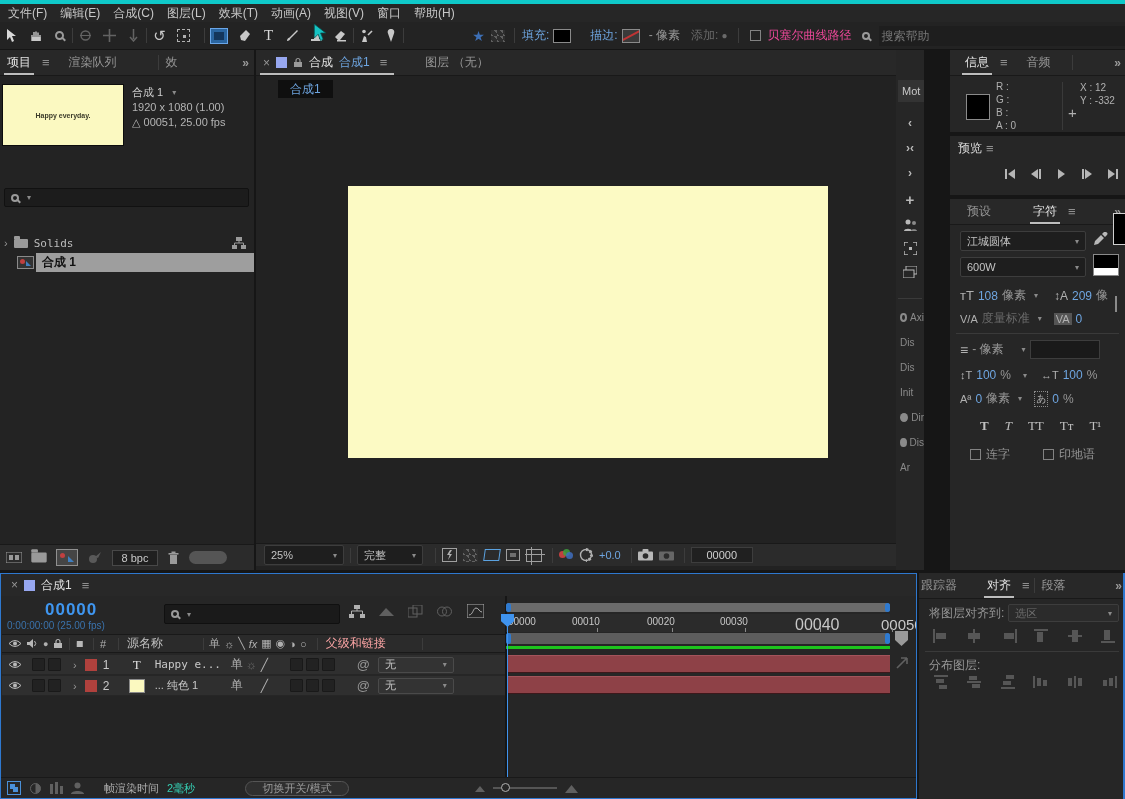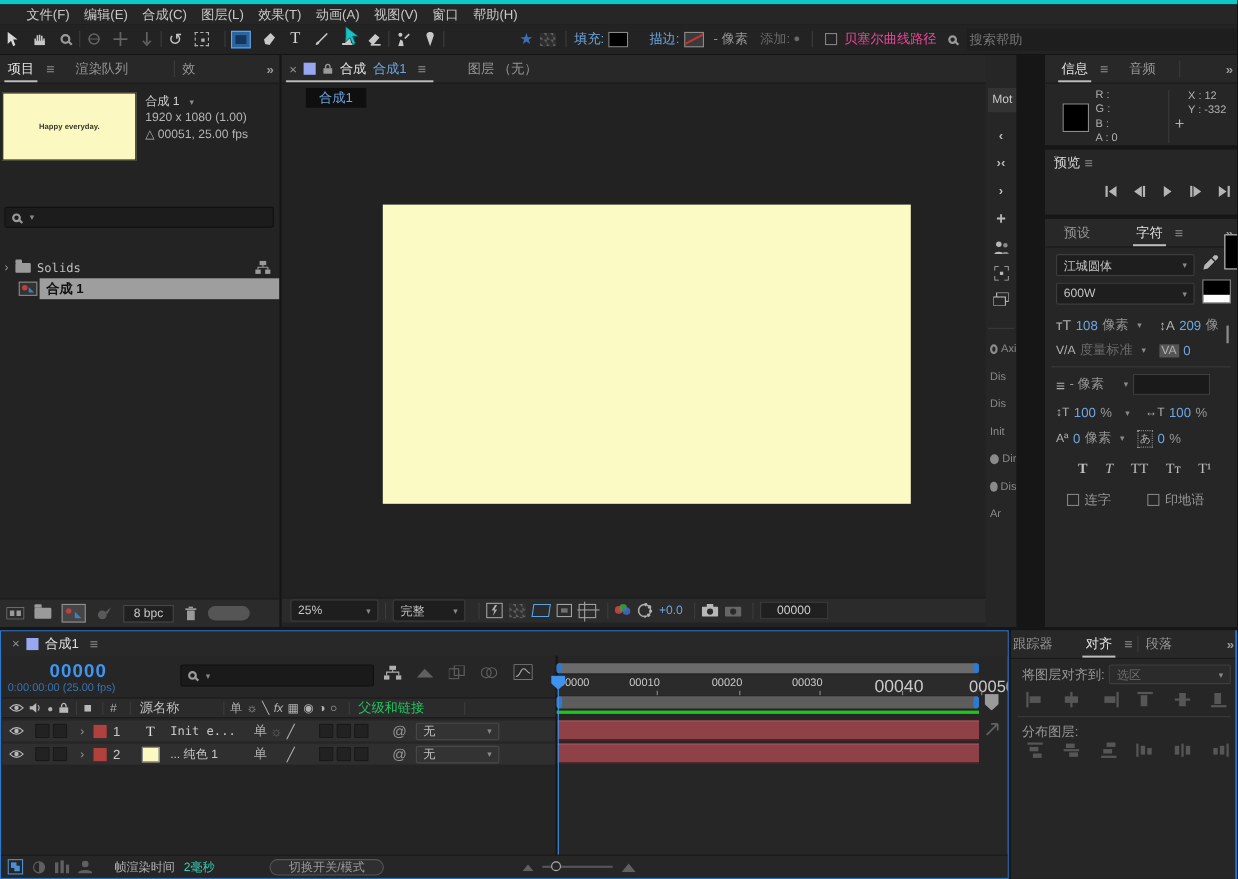--- a/index.html
+++ b/index.html
@@ -49,21 +49,21 @@
 .ticon{font-size:12px;color:#b0b0b0}
 input{outline:none}
 </style>
 </head>
 <body>
 
 <div id="app">
 
   <div class="p" style="left:0;top:0;width:1125px;height:4px;background:#0fc9c9"></div>
 
-  <div class="p f" style="left:0;top:4px;width:1125px;height:18px;background:#262626;gap:13px;padding-left:24px">
+  <div class="p f" style="left:0;top:4px;width:1125px;height:18px;background:#262626;gap:13px;padding-left:8px">
     <span>文件(F)</span>
     <span>编辑(E)</span>
     <span>合成(C)</span>
     <span>图层(L)</span>
     <span>效果(T)</span>
     <span>动画(A)</span>
     <span>视图(V)</span>
     <span>窗口</span>
     <span>帮助(H)</span>
   </div>
@@ -661,36 +661,36 @@
         <span class="hdr-ico">单</span>
         <span class="hdr-ico">☼</span>
         <span class="hdr-ico">╲</span>
         <span class="hdr-ico" style="font-style:italic;font-family:Liberation Sans, sans-serif">fx</span>
         <span class="hdr-ico">▦</span>
         <span class="hdr-ico">◉</span>
         <span class="hdr-ico">◑</span>
         <span class="hdr-ico">○</span>
       </span>
       <span class="vsep" style="margin-left:10px;height:12px"></span>
-      <span style="margin-left:8px;color:#22c55e">父级和链接</span>
+      <span style="margin-left:8px;color:#fca5a5">父级和链接</span>
       <span class="vsep" style="margin-left:36px;height:12px"></span>
     </div>
 
     <div class="lrow" style="top:81px">
       <svg style="margin-left:6px" width="14" height="9">
           <path d="M1 4.5Q7 -1.5 13 4.5 7 10.5 1 4.5Z" fill="none" stroke="#b8b8b8"></path>
           <circle cx="7" cy="4.5" r="2" fill="#b8b8b8"></circle>
         </svg>
       <span class="cell" style="margin-left:10px"></span>
       <span class="cell" style="margin-left:3px"></span>
       <span class="dm" style="margin-left:12px;font-size:11px">›</span>
       <span style="margin-left:8px;width:12px;height:12px;background:#b0413d;flex:none"></span>
       <span style="margin-left:6px;width:14px">1</span>
       <span style="margin-left:16px;width:16px;font-family:'Liberation Serif',serif;font-size:13px;color:#e0e0e0">T</span>
-      <span style="margin-left:6px;width:76px;font-family:'DejaVu Sans Mono',monospace;font-size:11px">Init e...</span>
+      <span style="margin-left:6px;width:76px;font-family:'DejaVu Sans Mono',monospace;font-size:11px">Happy e...</span>
       <span class="ticon" style="width:15px">单</span>
       <span class="ticon dim" style="width:15px">☼</span>
       <span class="ticon" style="width:15px">╱</span>
       <span class="cell" style="margin-left:14px"></span>
       <span class="cell" style="margin-left:3px"></span>
       <span class="cell" style="margin-left:3px"></span>
       <span class="dm" style="margin-left:22px;font-size:13px">@</span>
       <span class="dd" style="margin-left:8px;width:76px;height:16px;background:#333;border-color:#4a4a4a">
           <span>无</span>
           <span class="car">▾</span>

